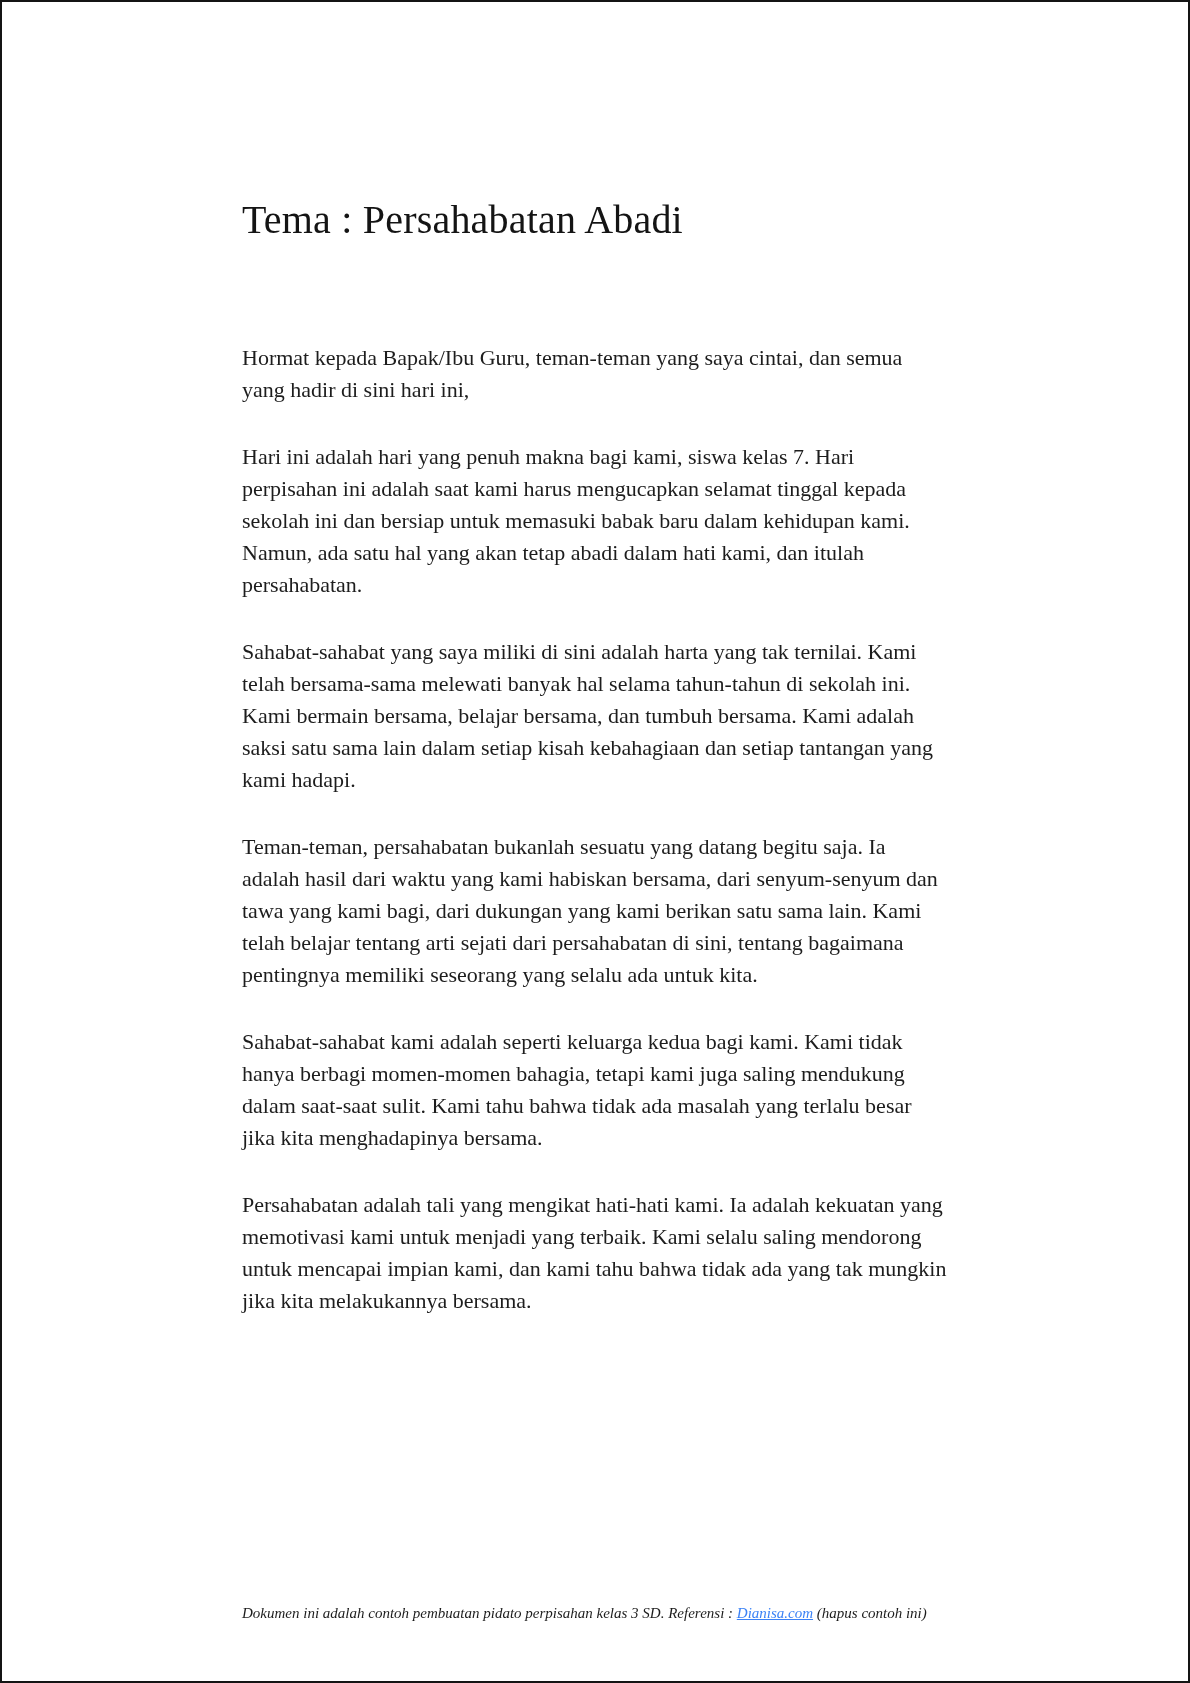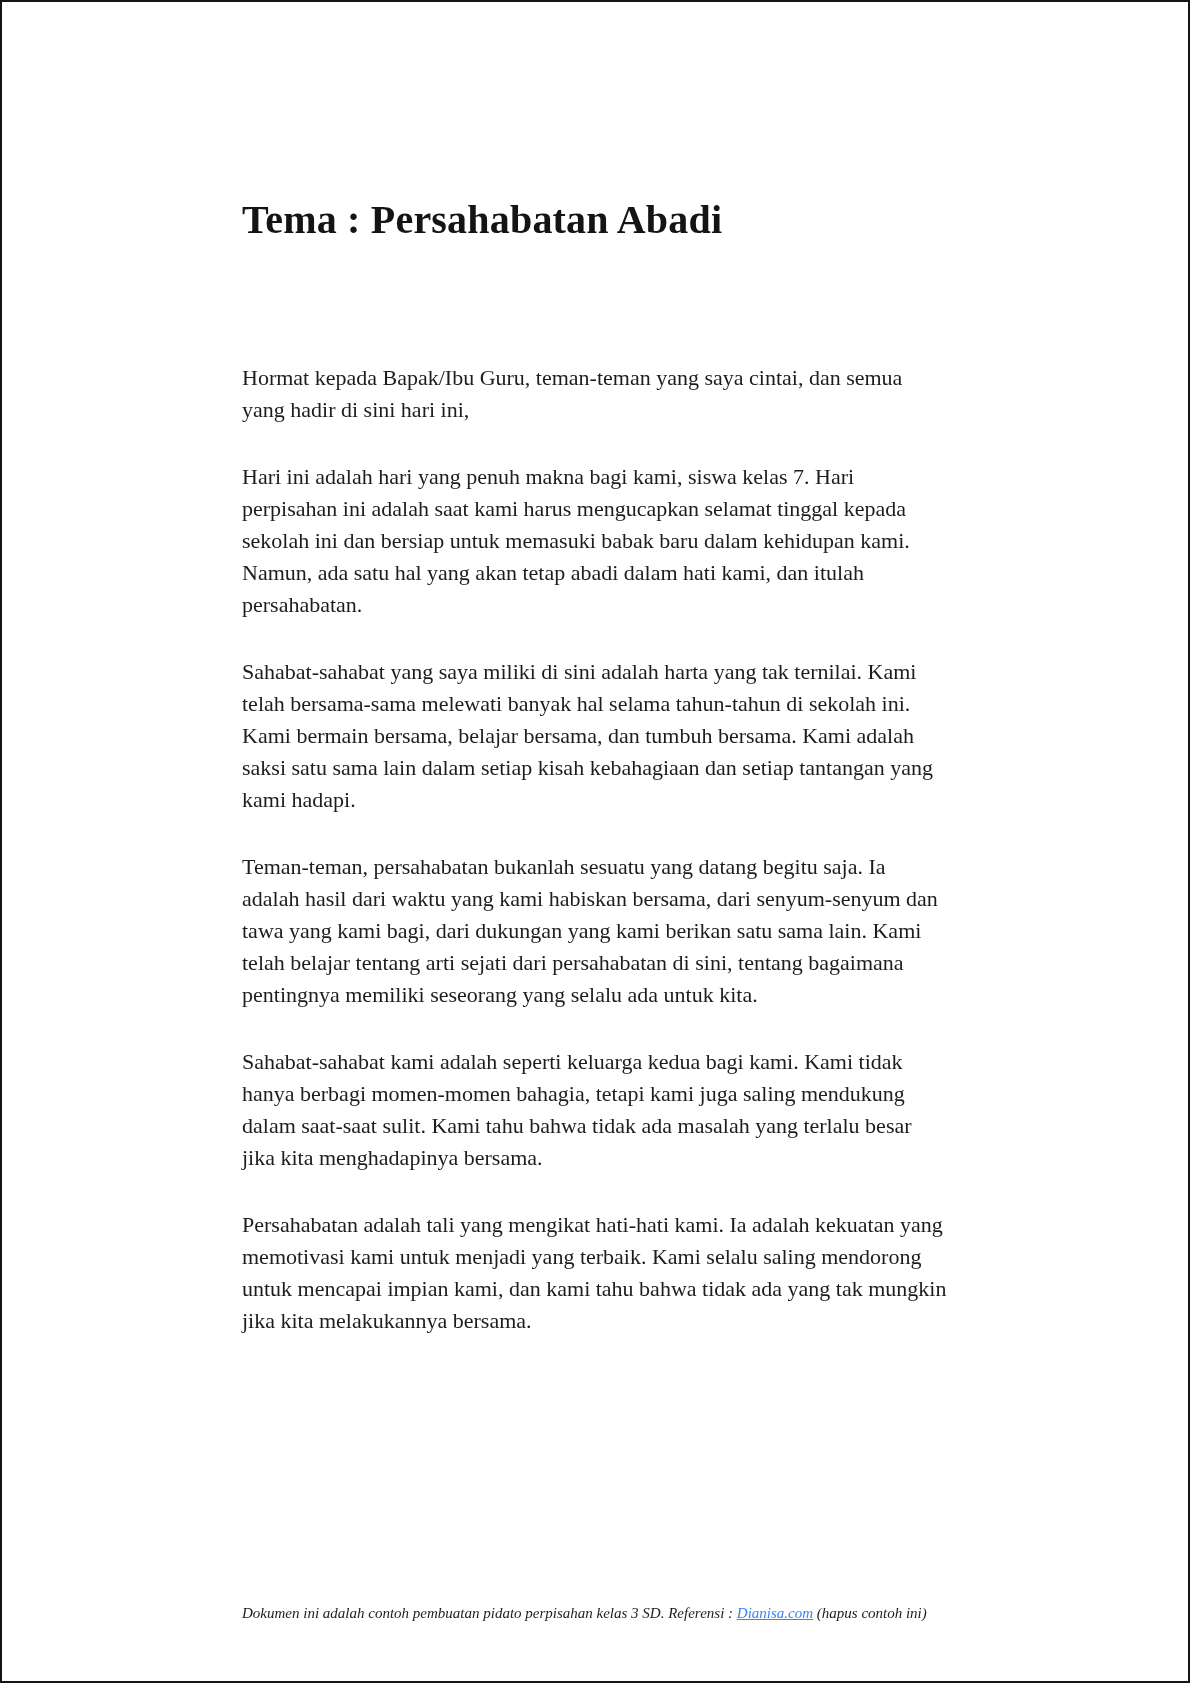--- a/index.html
+++ b/index.html
@@ -18,29 +18,29 @@
     font-family: "Liberation Serif", "DejaVu Serif", serif;
     color: #1d1d1d;
   }
   .title {
     position: absolute;
     left: 240px;
     top: 194px;
     margin: 0;
     font-size: 40px;
     line-height: 48px;
-    font-weight: 700;
+    font-weight: 400;
     letter-spacing: 0.2px;
     color: #141414;
     font-family: "Liberation Serif", "DejaVu Serif", serif;
   }
   .body {
     position: absolute;
     left: 240px;
-    top: 360px;
+    top: 340px;
     width: 706px;
     font-size: 22px;
     line-height: 32px;
     text-align: left;
   }
   .body p {
     margin: 0 0 35px 0;
     padding: 0;
   }
   .footer {

